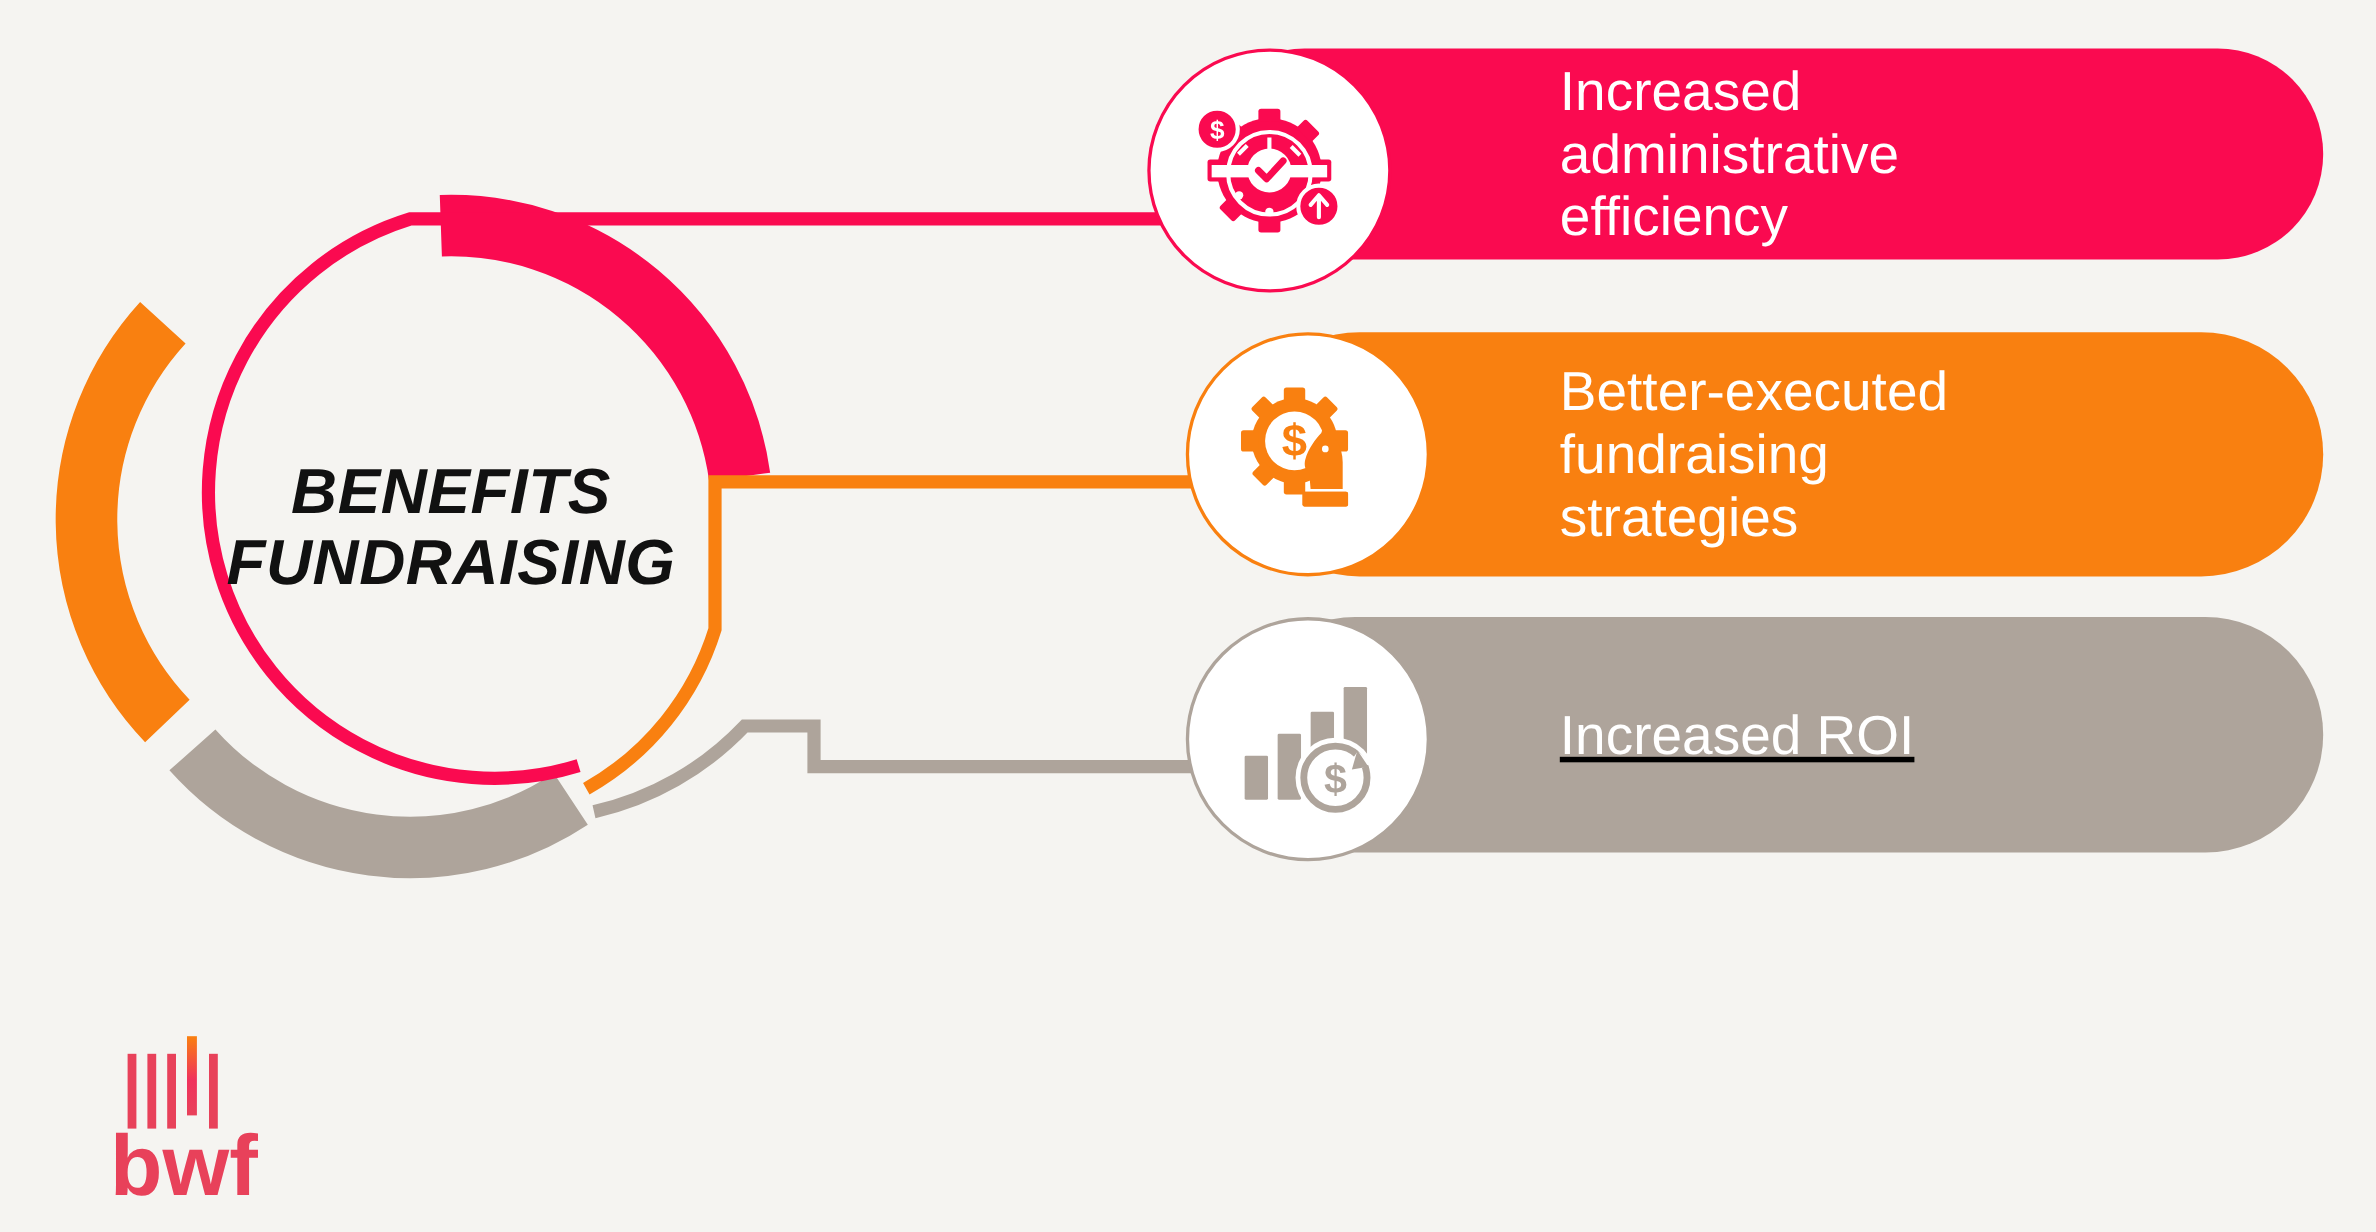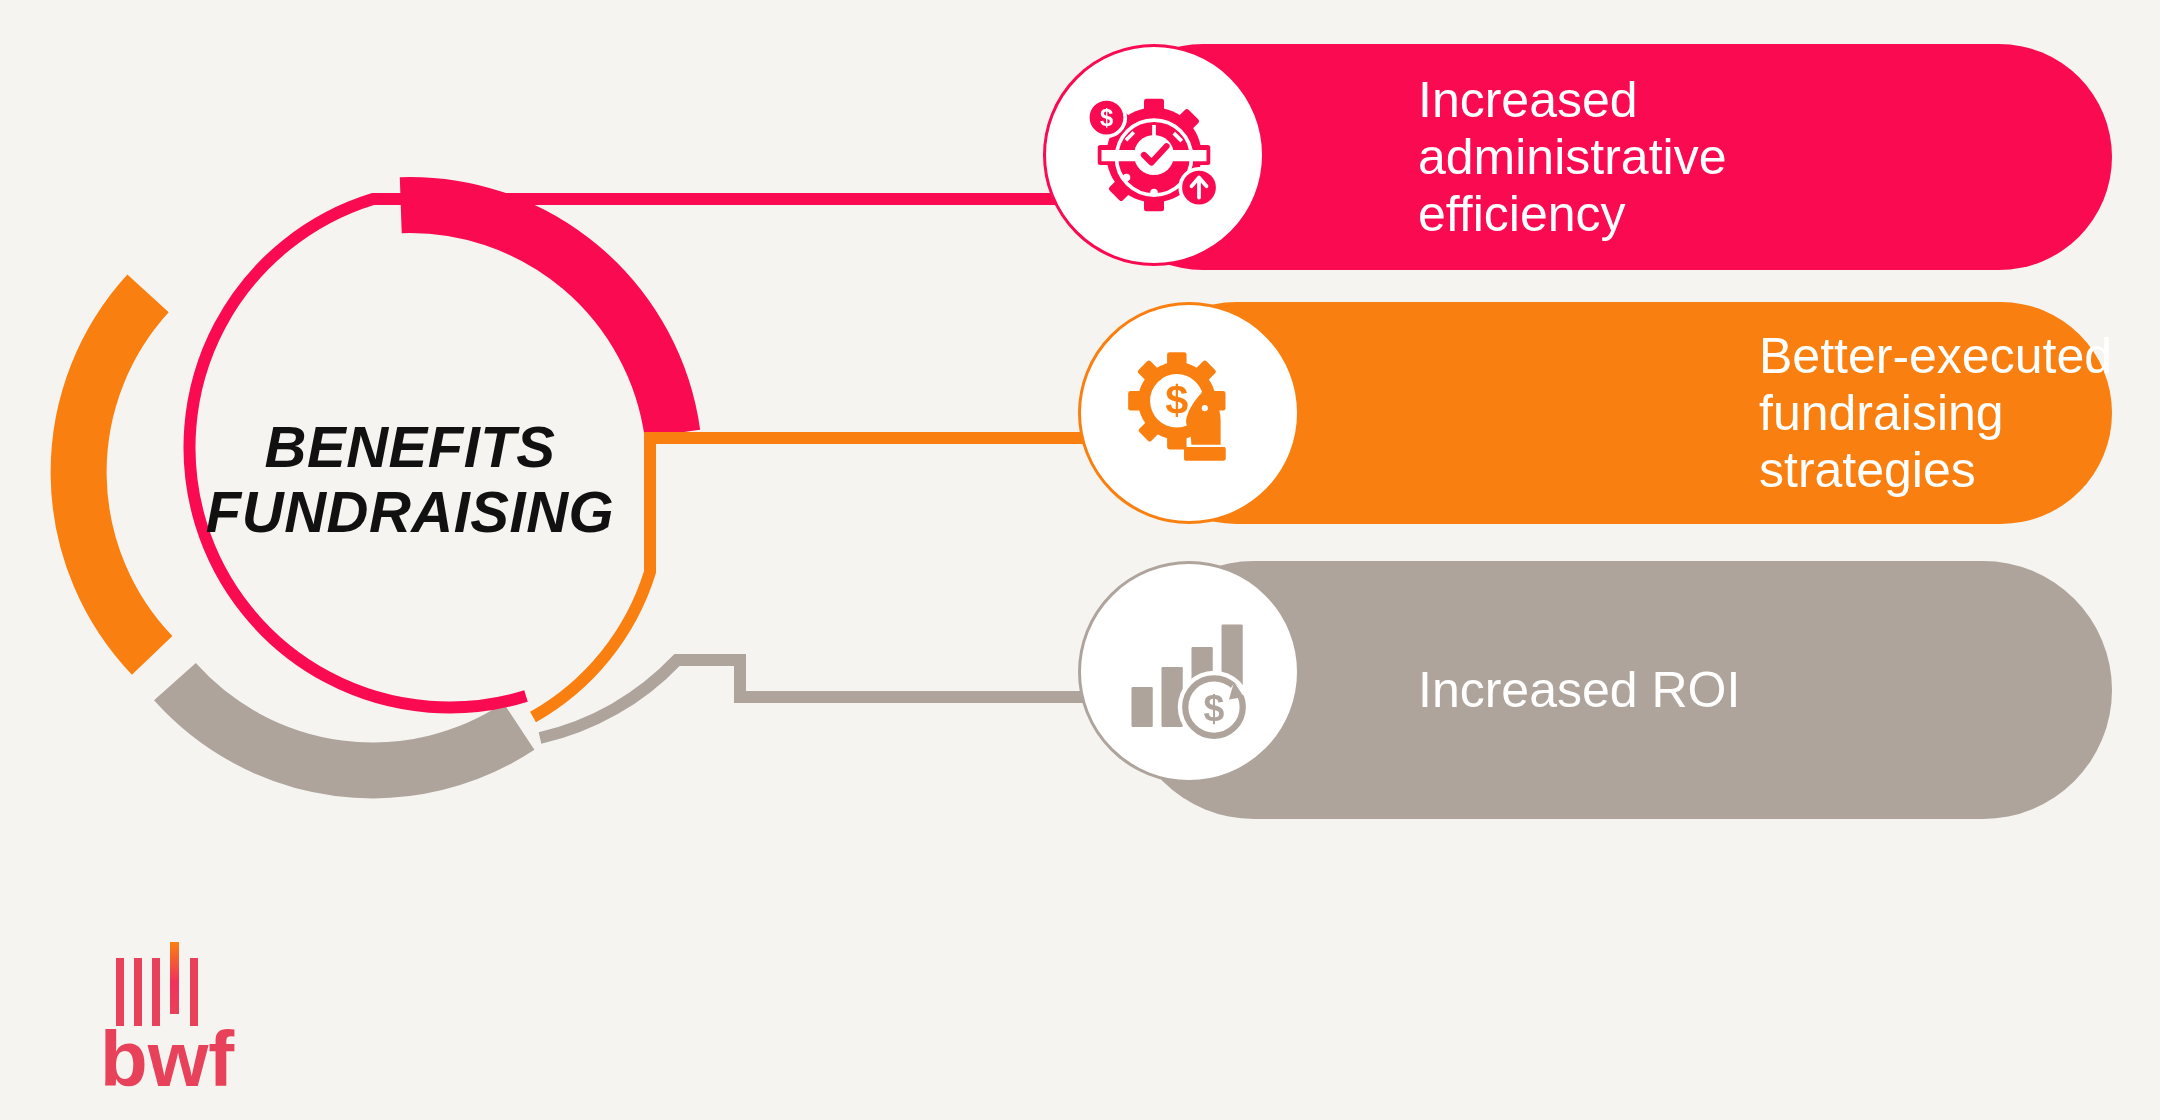--- a/index.html
+++ b/index.html
@@ -57,35 +57,35 @@
   }
   .pill-text {
     color: #FFFFFF;
     font-size: 50px;
     line-height: 1.14;
     font-weight: 400;
     white-space: pre-line;
   }
   #pill-1 {
     left: 1090px; top: 44px;
-    width: 1022px; height: 226px;
+    width: 1022px; height: 192px;
     background: #FA0A50;
   }
   #pill-1 .pill-text { margin-left: 328px; }
   #pill-2 {
     left: 1125px; top: 302px;
     width: 987px; height: 222px;
     background: #F98010;
-    justify-content: flex-end;
   }
   #pill-2 .pill-text { margin-left: 293px; }
   #pill-3 {
     left: 1125px; top: 561px;
-    width: 987px; height: 258px;
+    width: 987px; height: 214px;
     background: #AEA49B;
+    text-decoration: underline;
   }
   #pill-3 .pill-text { margin-left: 293px; }
 
   
   .icon-circle {
     position: absolute;
     width: 222px;
     height: 222px;
     border-radius: 50%;
     background: #FFFFFF;

